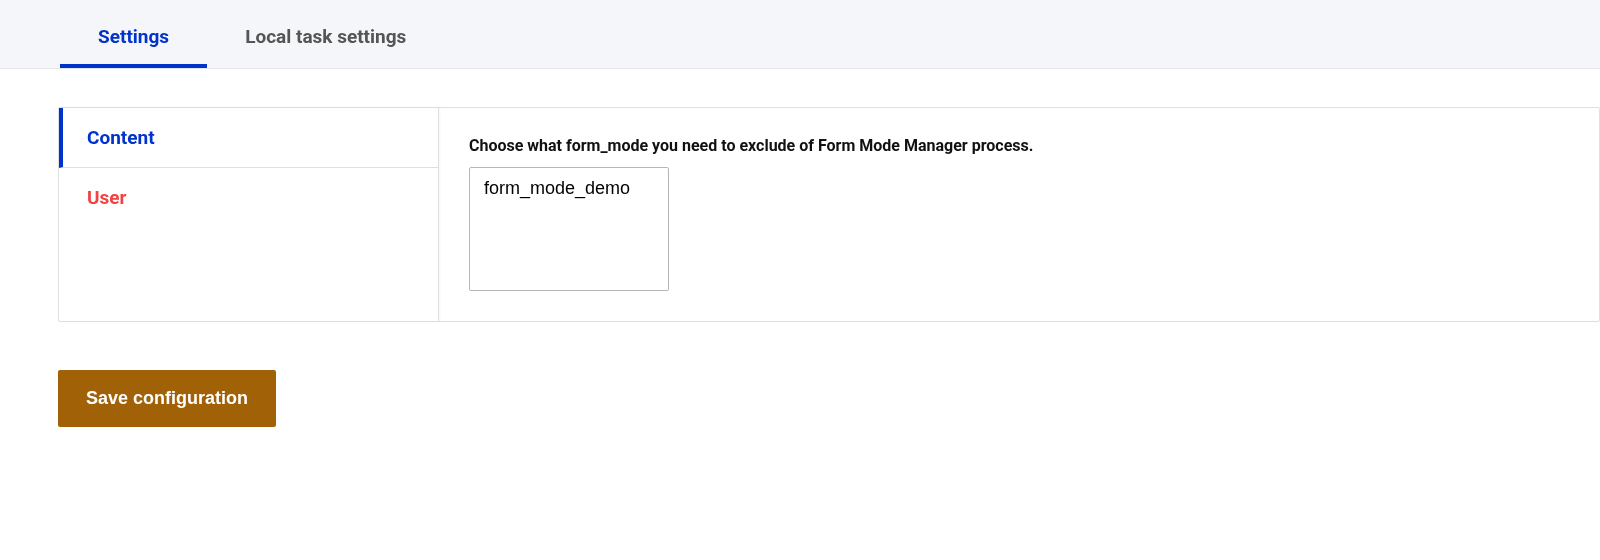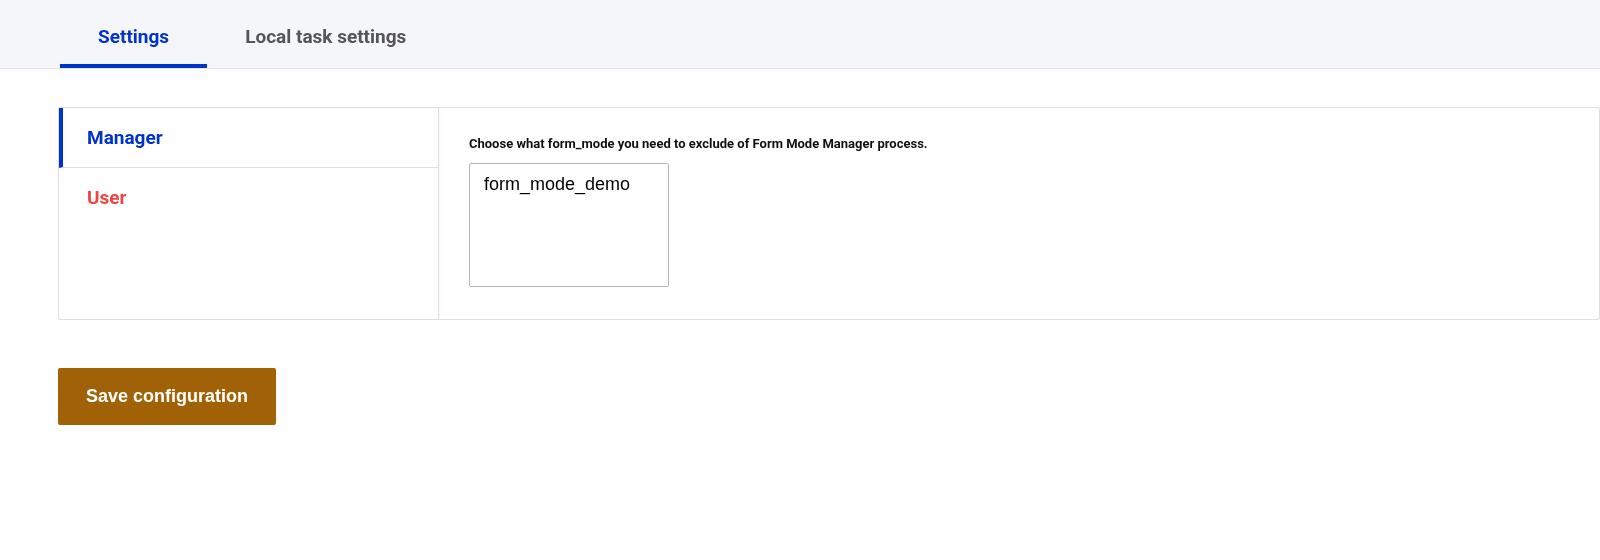--- a/index.html
+++ b/index.html
@@ -79,21 +79,21 @@
     .side-tabs-border {
       border-right: 1px solid #dedfe3;
       box-shadow: 1px 0 2px rgba(0,0,0,0.04);
     }
 
     .panel-content {
       flex: 1;
       padding: 28px 30px 30px 30px;
     }
     .panel-label {
-      font-size: 13px;
+      font-size: 16px;
       font-weight: 700;
       color: #111;
       margin-bottom: 12px;
     }
     .select-box {
       width: 200px;
       height: 124px;
       border: 1px solid #b5b6ba;
       background: #fff;
       font-size: 18px;
@@ -122,21 +122,21 @@
 <body>
 
 <div class="top-tabs">
   <div class="top-tab active">Settings</div>
   <div class="top-tab">Local task settings</div>
 </div>
 
 <div class="panel-wrap">
   <div class="panel">
     <div class="side-tabs side-tabs-border">
-      <div class="side-tab active">Manager</div>
+      <div class="side-tab active">Content</div>
       <div class="side-tab">User</div>
     </div>
     <div class="panel-content">
       <div class="panel-label">Choose what form_mode you need to exclude of Form Mode Manager process.</div>
       <select multiple="" size="4" class="select-box">
         <option>form_mode_demo</option>
       </select>
     </div>
   </div>
 </div>

